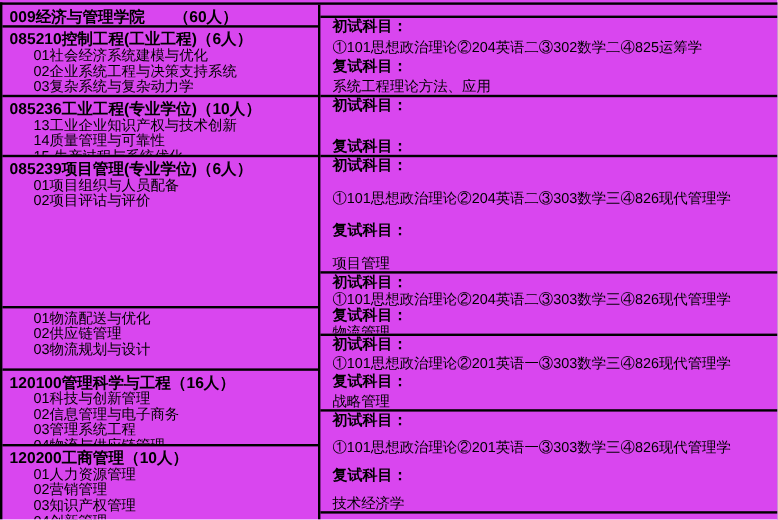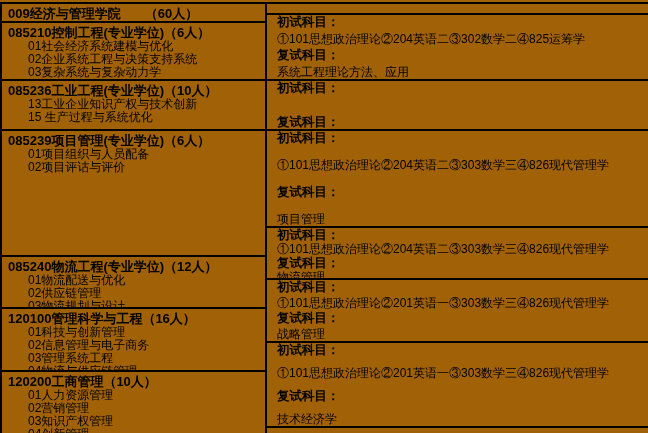--- a/index.html
+++ b/index.html
@@ -1,19 +1,19 @@
 <!DOCTYPE html>
 <html><head>
 <meta charset="utf-8">
 <style>
   html,body{margin:0;padding:0;background:#fff;}
   #page{
     position:relative;
     width:648px;height:433px;
-    background:#a16207;
+    background:#d946ef;
     font-family:"Liberation Sans",sans-serif;
     color:#000;
     overflow:hidden;
   }
   #tbl{
     position:absolute;left:0;top:2px;
     display:flex;
     width:646px;
     border-top:2px solid #000;
     border-left:2px solid #000;
@@ -63,40 +63,40 @@
 <div id="page">
   <div id="tbl">
 
     <div class="col col-left">
 
       <div class="cell lcell" style="height:19px">
         <div class="collegeline"><span>009经济与管理学院</span><span class="college-count">（60人）</span></div>
       </div>
 
       <div class="cell lcell" style="height:58px">
-        <div class="ptitle">085210控制工程(专业学位)（6人）</div>
+        <div class="ptitle">085210控制工程(工业工程)（6人）</div>
         <div class="pitem">01社会经济系统建模与优化</div>
         <div class="pitem">02企业系统工程与决策支持系统</div>
         <div class="pitem">03复杂系统与复杂动力学</div>
       </div>
 
       <div class="cell lcell" style="height:50px">
         <div class="ptitle">085236工业工程(专业学位)（10人）</div>
         <div class="pitem">13工业企业知识产权与技术创新</div>
+        <div class="pitem">14质量管理与可靠性</div>
         <div class="pitem">15 生产过程与系统优化</div>
       </div>
 
       <div class="cell lcell" style="height:126px">
         <div class="ptitle">085239项目管理(专业学位)（6人）</div>
         <div class="pitem">01项目组织与人员配备</div>
         <div class="pitem">02项目评诂与评价</div>
       </div>
 
       <div class="cell lcell" style="height:52px">
-        <div class="ptitle">085240物流工程(专业学位)（12人）</div>
         <div class="pitem">01物流配送与优化</div>
         <div class="pitem">02供应链管理</div>
         <div class="pitem">03物流规划与设计</div>
       </div>
 
       <div class="cell lcell" style="height:63px">
         <div class="ptitle">120100管理科学与工程（16人）</div>
         <div class="pitem">01科技与创新管理</div>
         <div class="pitem">02信息管理与电子商务</div>
         <div class="pitem">03管理系统工程</div>

